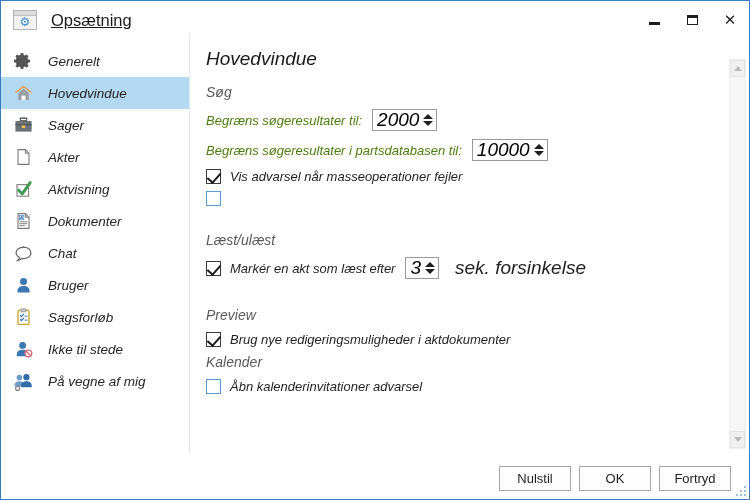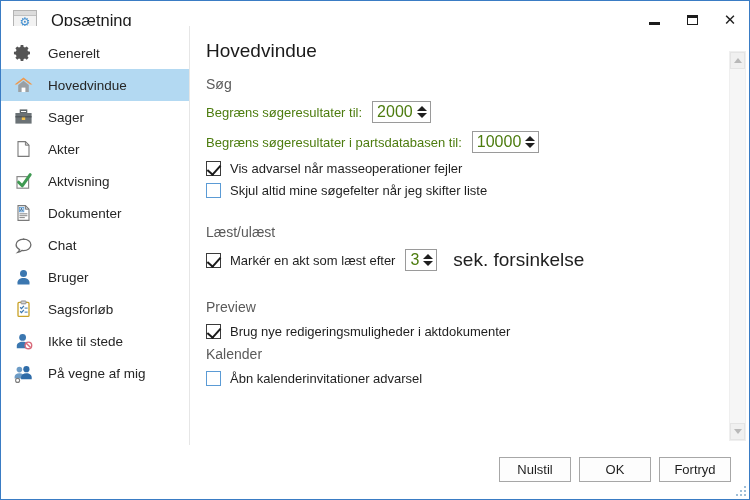--- a/index.html
+++ b/index.html
@@ -60,23 +60,24 @@
   .max-glyph { display:block; width: 11px; height: 10px; border: 1px solid #1c1c1c; border-top-width: 3px; }
   .close-glyph { font-size: 15px; line-height: 15px; font-family: "DejaVu Sans", sans-serif; }
 
   #title-sep {
     position: absolute; left: 14px; top: 38px;
     width: 720px; height: 1px; background: #eceff1;
   }
 
   
   #body-area {
-    position: absolute; left: 0; top: 25px;
+    position: absolute; left: 0; top: 33px;
     width: 748px; height: 419px;
     display: flex;
+    font-style: italic;
   }
 
   
   #sidebar {
     width: 189px; height: 100%;
     background: #ffffff;
     border-right: 1px solid #e6e6e6;
     padding-top: 11px;
   }
   .side-item {
@@ -130,21 +131,21 @@
   
   .spin {
     display: inline-flex; align-items: center;
     border: 1px solid #9a9a9a;
     background: #fff;
     height: 22px;
     margin-left: 10px;
     padding: 0 2px 0 4px;
   }
   .spin-val {
-    font-size: 16px; color: #4d7c0f;
+    font-size: 19px; color: #000000;
     min-width: 34px; text-align: right;
     padding-right: 4px;
   }
   .spin-val.leftal { text-align: left; min-width: 12px; }
   .spin-arrows {
     display: flex; flex-direction: column; justify-content: center;
     width: 11px; height: 18px;
   }
   .sp-up, .sp-dn {
     width: 0; height: 0;
@@ -200,21 +201,21 @@
     border-left: 4px solid transparent;
     border-right: 4px solid transparent;
     border-top: 5px solid #b8b8b8;
   }
 
   
   #footer {
     position: absolute; left: 0; bottom: 0;
     width: 748px; height: 42px;
     background: #ffffff;
-    display: flex; align-items: flex-start; justify-content: flex-end;
+    display: flex; align-items: center; justify-content: flex-end;
     padding-right: 18px; gap: 8px;
   }
   .dlg-btn {
     width: 72px; height: 25px;
     background: #fdfdfd;
     border: 1px solid #a7a7a7;
     font-size: 13px; color: #1f1f1f;
     font-family: "Liberation Sans", sans-serif;
     cursor: default;
   }
@@ -410,21 +411,20 @@
             </span>
           </div>
 
           <div class="cbrow">
             <span class="cbox checked"></span>
             <span class="cblabel">Vis advarsel når masseoperationer fejler</span>
           </div>
 
           <div class="cbrow">
             <span class="cbox"></span>
-            <span class="cblabel">Skjul altid mine søgefelter når jeg skifter liste</span>
           </div>
         </div>
 
         <div class="group" style="margin-top:26px;">
           <div class="group-title">Læst/ulæst</div>
           <div class="cbrow">
             <span class="cbox checked"></span>
             <span class="cblabel">Markér en akt som læst efter</span>
             <span class="spin">
               <span class="spin-val leftal">3</span>

